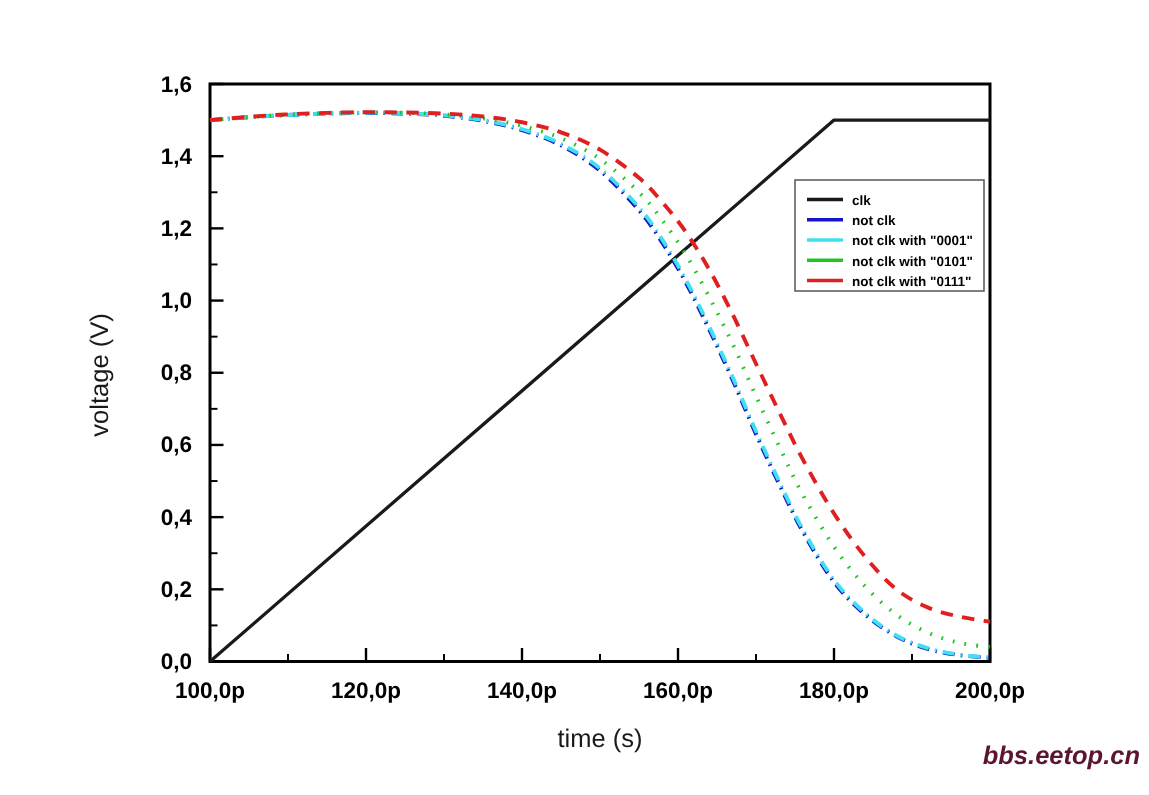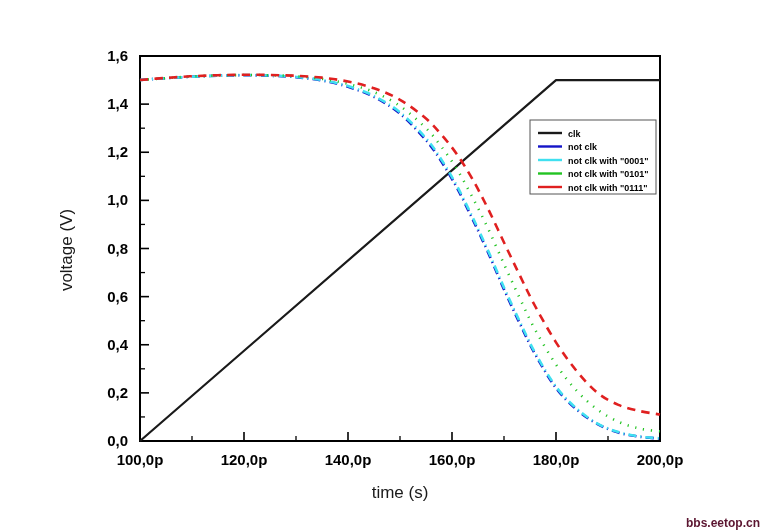--- a/index.html
+++ b/index.html
@@ -24,24 +24,25 @@
   .legend-label{
     font-family:"Liberation Sans", sans-serif;
     font-size:9px;font-weight:bold;fill:#000000;
   }
   .frame{fill:none;stroke:#000000;stroke-width:2;}
   .tickmark{stroke:#000000;stroke-width:1.6;}
   .tickmark-minor{stroke:#000000;stroke-width:1.3;}
   .legend-box{fill:#ffffff;stroke:#555555;stroke-width:1;}
   .curve{fill:none;stroke-linecap:butt;stroke-linejoin:round;}
   .watermark{
-    position:absolute;right:6px;bottom:0;
+    position:absolute;right:6px;bottom:16px;
     font-family:"Liberation Sans", sans-serif;
-    font-size:12px;font-weight:bold;color:#5b1530;
+    font-size:17px;font-weight:bold;color:#5b1530;
     letter-spacing:0px;
+    font-style:italic;
   }
 </style>
 </head>
 <body>
 
 <div id="stage">
   <svg class="plot" viewBox="0 0 766 530" xmlns="http://www.w3.org/2000/svg">
     <g>
       <rect class="frame" x="140" y="56" width="520" height="385"></rect>
     </g>

